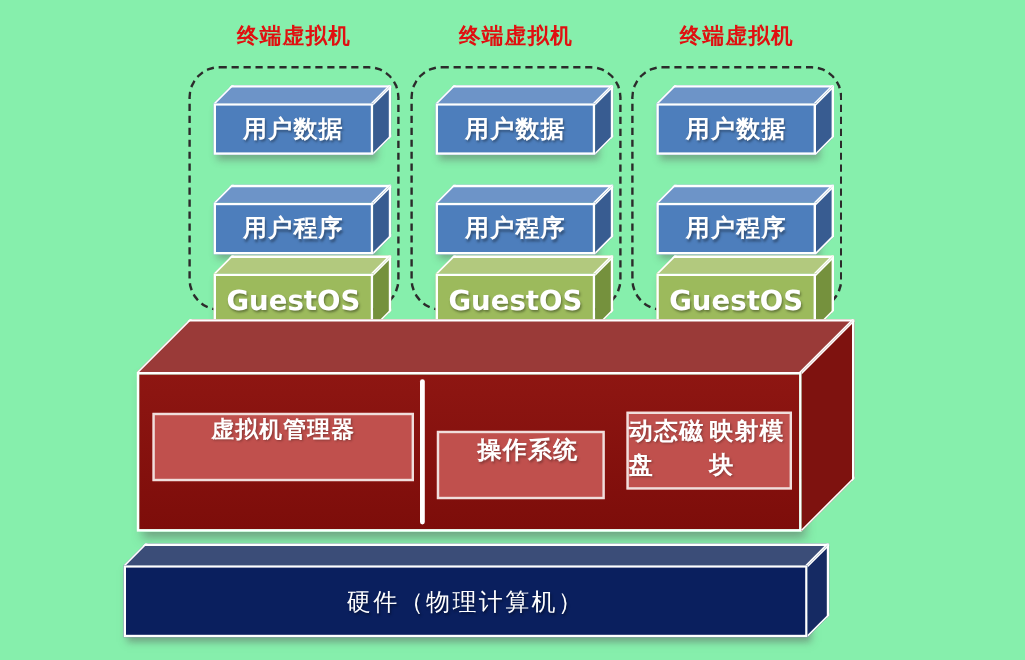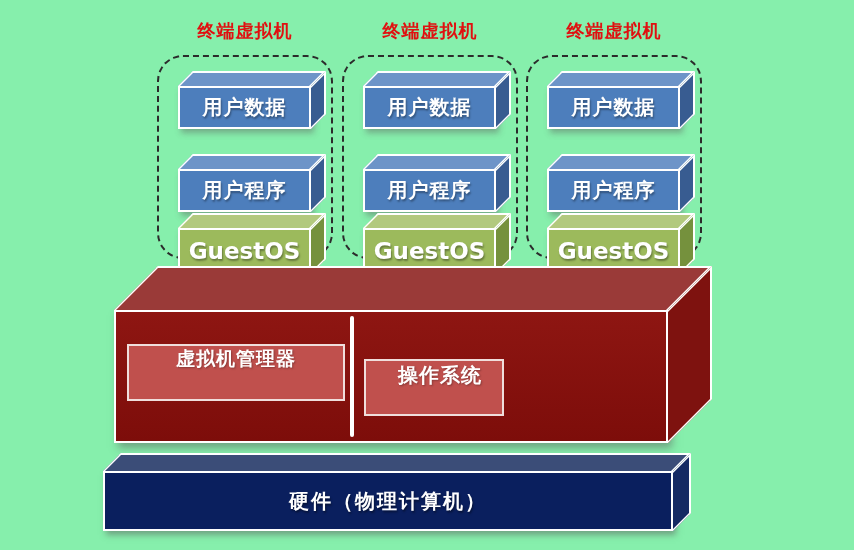--- a/index.html
+++ b/index.html
@@ -81,21 +81,21 @@
   .module.m1 .ln2 { font-size:15px; line-height:22px; }
   .module.m2 { left:248px; top:47px; width:140px; height:57px;padding-left:12px; }
   .module.m3 { left:406px; top:31px; width:138px; height:65px; }
   .module.m2 .ln1, .module.m2 .ln2,
   .module.m3 .ln1, .module.m3 .ln2 { font-size:20px; line-height:28px; letter-spacing:1px; }
 
   
   .hw-layer {
     left:103px; top:471px; width:570px; height:60px; --d:18px;
     background:#0a1f5e; --topc:#3b4d78; --sidec:#152a63;
-    color:#ffffff; font-weight:bold; font-size:20px; letter-spacing:2px;
+    color:#ffffff; font-weight:normal; font-size:20px; letter-spacing:2px;
     text-shadow:1px 2px 2px rgba(0,0,0,.4);
     box-shadow:3px 4px 6px rgba(90,90,90,.5);
   }
 </style>
 </head>
 <body>
 
 <div class="canvas">
 
   <div class="vm-group g1">
@@ -144,19 +144,23 @@
   </div>
 
   <div class="box3d red-layer">
     <div class="divider"></div>
     <div class="module m1">
       <div class="ln1">虚拟机管理器</div>
     </div>
     <div class="module m2">
       <div class="ln1">操作系统</div>
     </div>
+    <div class="module m3">
+      <div class="ln1">动态磁盘</div>
+      <div class="ln2">映射模块</div>
+    </div>
   </div>
 
   <div class="box3d hw-layer">
     <span>硬件（物理计算机）</span>
   </div>
 
 </div>
 
 </body></html>

